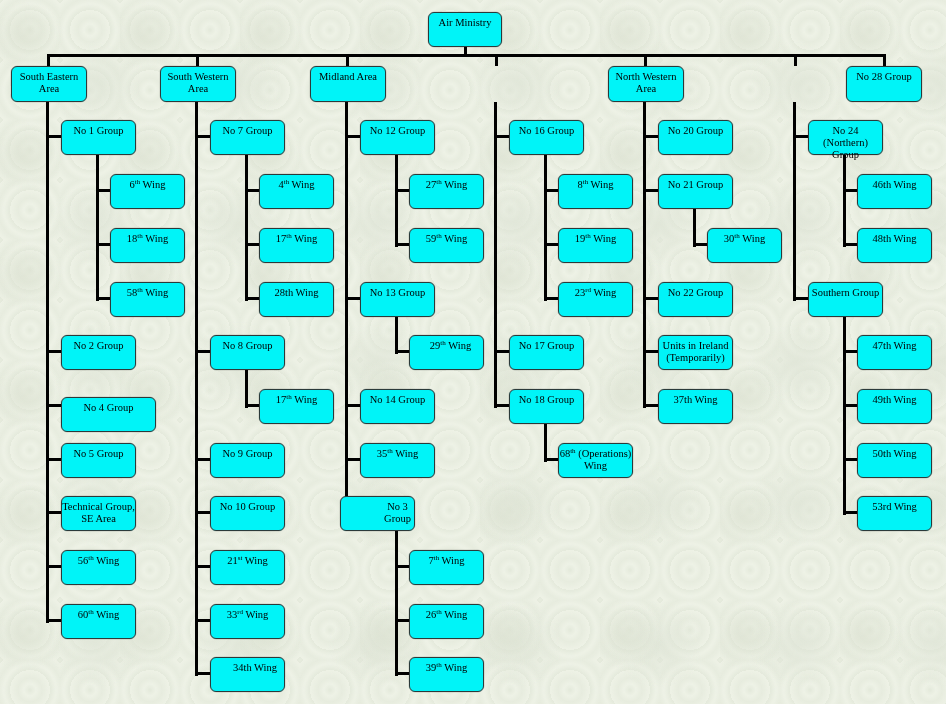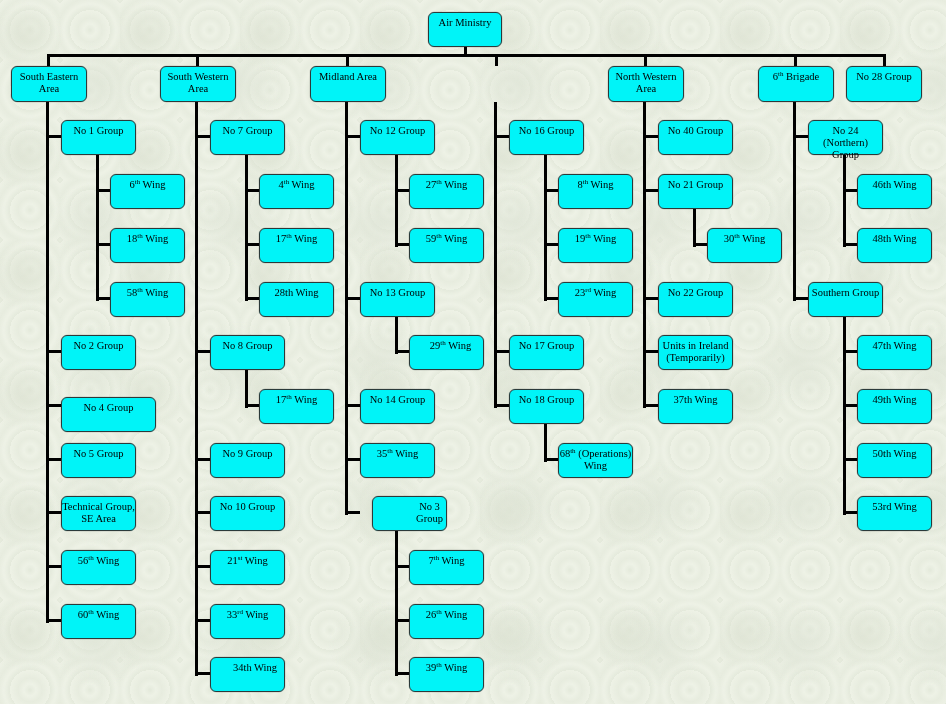--- a/index.html
+++ b/index.html
@@ -98,21 +98,21 @@
     <div class="line" style="left: 345px; top: 297px; width: 15px; height: 3px;"></div>
     <div class="box" style="left: 360px; top: 282px; width: 75px; height: 35px;">No 13 Group</div>
     <div class="line" style="left: 395px; top: 317px; width: 3px; height: 37px;"></div>
     <div class="line" style="left: 395px; top: 350px; width: 14px; height: 3px;"></div>
     <div class="box" style="left: 409px; top: 335px; width: 75px; height: 35px; padding-left: 8px;">29<sup>th</sup> Wing</div>
     <div class="line" style="left: 345px; top: 404px; width: 15px; height: 3px;"></div>
     <div class="box" style="left: 360px; top: 389px; width: 75px; height: 35px;">No 14 Group</div>
     <div class="line" style="left: 345px; top: 458px; width: 15px; height: 3px;"></div>
     <div class="box" style="left: 360px; top: 443px; width: 75px; height: 35px;">35<sup>th</sup> Wing</div>
     <div class="line" style="left: 345px; top: 511px; width: 15px; height: 3px;"></div>
-    <div class="box" style="left: 372px; top: 496px; width: 75px; height: 35px; padding-left: 40px;">No 3 Group</div>
+    <div class="box" style="left: 340px; top: 496px; width: 75px; height: 35px; padding-left: 40px;">No 3 Group</div>
     <div class="line" style="left: 395px; top: 531px; width: 3px; height: 145px;"></div>
     <div class="line" style="left: 395px; top: 565px; width: 14px; height: 3px;"></div>
     <div class="box" style="left: 409px; top: 550px; width: 75px; height: 35px;">7<sup>th</sup> Wing</div>
     <div class="line" style="left: 395px; top: 619px; width: 14px; height: 3px;"></div>
     <div class="box" style="left: 409px; top: 604px; width: 75px; height: 35px;">26<sup>th</sup> Wing</div>
     <div class="line" style="left: 395px; top: 672px; width: 14px; height: 3px;"></div>
     <div class="box" style="left: 409px; top: 657px; width: 75px; height: 35px;">39<sup>th</sup> Wing</div>
     <div class="line" style="left: 495px; top: 54px; width: 3px; height: 12px;"></div>
     <div class="line" style="left: 494px; top: 102px; width: 3px; height: 306px;"></div>
     <div class="line" style="left: 494px; top: 135px; width: 15px; height: 3px;"></div>
@@ -128,34 +128,33 @@
     <div class="box" style="left: 509px; top: 335px; width: 75px; height: 35px;">No 17 Group</div>
     <div class="line" style="left: 494px; top: 404px; width: 15px; height: 3px;"></div>
     <div class="box" style="left: 509px; top: 389px; width: 75px; height: 35px;">No 18 Group</div>
     <div class="line" style="left: 544px; top: 424px; width: 3px; height: 38px;"></div>
     <div class="line" style="left: 544px; top: 458px; width: 14px; height: 3px;"></div>
     <div class="box" style="left: 558px; top: 443px; width: 75px; height: 35px;">68<sup>th</sup> (Operations) Wing</div>
     <div class="line" style="left: 644px; top: 54px; width: 3px; height: 12px;"></div>
     <div class="box" style="left: 608px; top: 66px; width: 76px; height: 36px;">North Western Area</div>
     <div class="line" style="left: 643px; top: 102px; width: 3px; height: 306px;"></div>
     <div class="line" style="left: 643px; top: 135px; width: 15px; height: 3px;"></div>
-    <div class="box" style="left: 658px; top: 120px; width: 75px; height: 35px;">No 40 Group</div>
+    <div class="box" style="left: 658px; top: 120px; width: 75px; height: 35px;">No 20 Group</div>
     <div class="line" style="left: 643px; top: 189px; width: 15px; height: 3px;"></div>
     <div class="box" style="left: 658px; top: 174px; width: 75px; height: 35px;">No 21 Group</div>
     <div class="line" style="left: 693px; top: 209px; width: 3px; height: 38px;"></div>
     <div class="line" style="left: 693px; top: 243px; width: 14px; height: 3px;"></div>
     <div class="box" style="left: 707px; top: 228px; width: 75px; height: 35px;">30<sup>th</sup> Wing</div>
     <div class="line" style="left: 643px; top: 297px; width: 15px; height: 3px;"></div>
     <div class="box" style="left: 658px; top: 282px; width: 75px; height: 35px;">No 22 Group</div>
     <div class="line" style="left: 643px; top: 350px; width: 15px; height: 3px;"></div>
     <div class="box" style="left: 658px; top: 335px; width: 75px; height: 35px;">Units in Ireland (Temporarily)</div>
     <div class="line" style="left: 643px; top: 404px; width: 15px; height: 3px;"></div>
     <div class="box" style="left: 658px; top: 389px; width: 75px; height: 35px;">37th Wing</div>
     <div class="line" style="left: 794px; top: 54px; width: 3px; height: 12px;"></div>
-    <div class="box" style="left: 758px; top: 66px; width: 76px; height: 36px;">6<sup>th</sup> Brigade</div>
     <div class="line" style="left: 793px; top: 102px; width: 3px; height: 199px;"></div>
     <div class="line" style="left: 793px; top: 135px; width: 15px; height: 3px;"></div>
     <div class="box" style="left: 808px; top: 120px; width: 75px; height: 35px;">No 24 (Northern) Group</div>
     <div class="line" style="left: 843px; top: 155px; width: 3px; height: 92px;"></div>
     <div class="line" style="left: 843px; top: 189px; width: 14px; height: 3px;"></div>
     <div class="box" style="left: 857px; top: 174px; width: 75px; height: 35px;">46th Wing</div>
     <div class="line" style="left: 843px; top: 243px; width: 14px; height: 3px;"></div>
     <div class="box" style="left: 857px; top: 228px; width: 75px; height: 35px;">48th Wing</div>
     <div class="line" style="left: 793px; top: 297px; width: 15px; height: 3px;"></div>
     <div class="box" style="left: 808px; top: 282px; width: 75px; height: 35px;">Southern Group</div>

